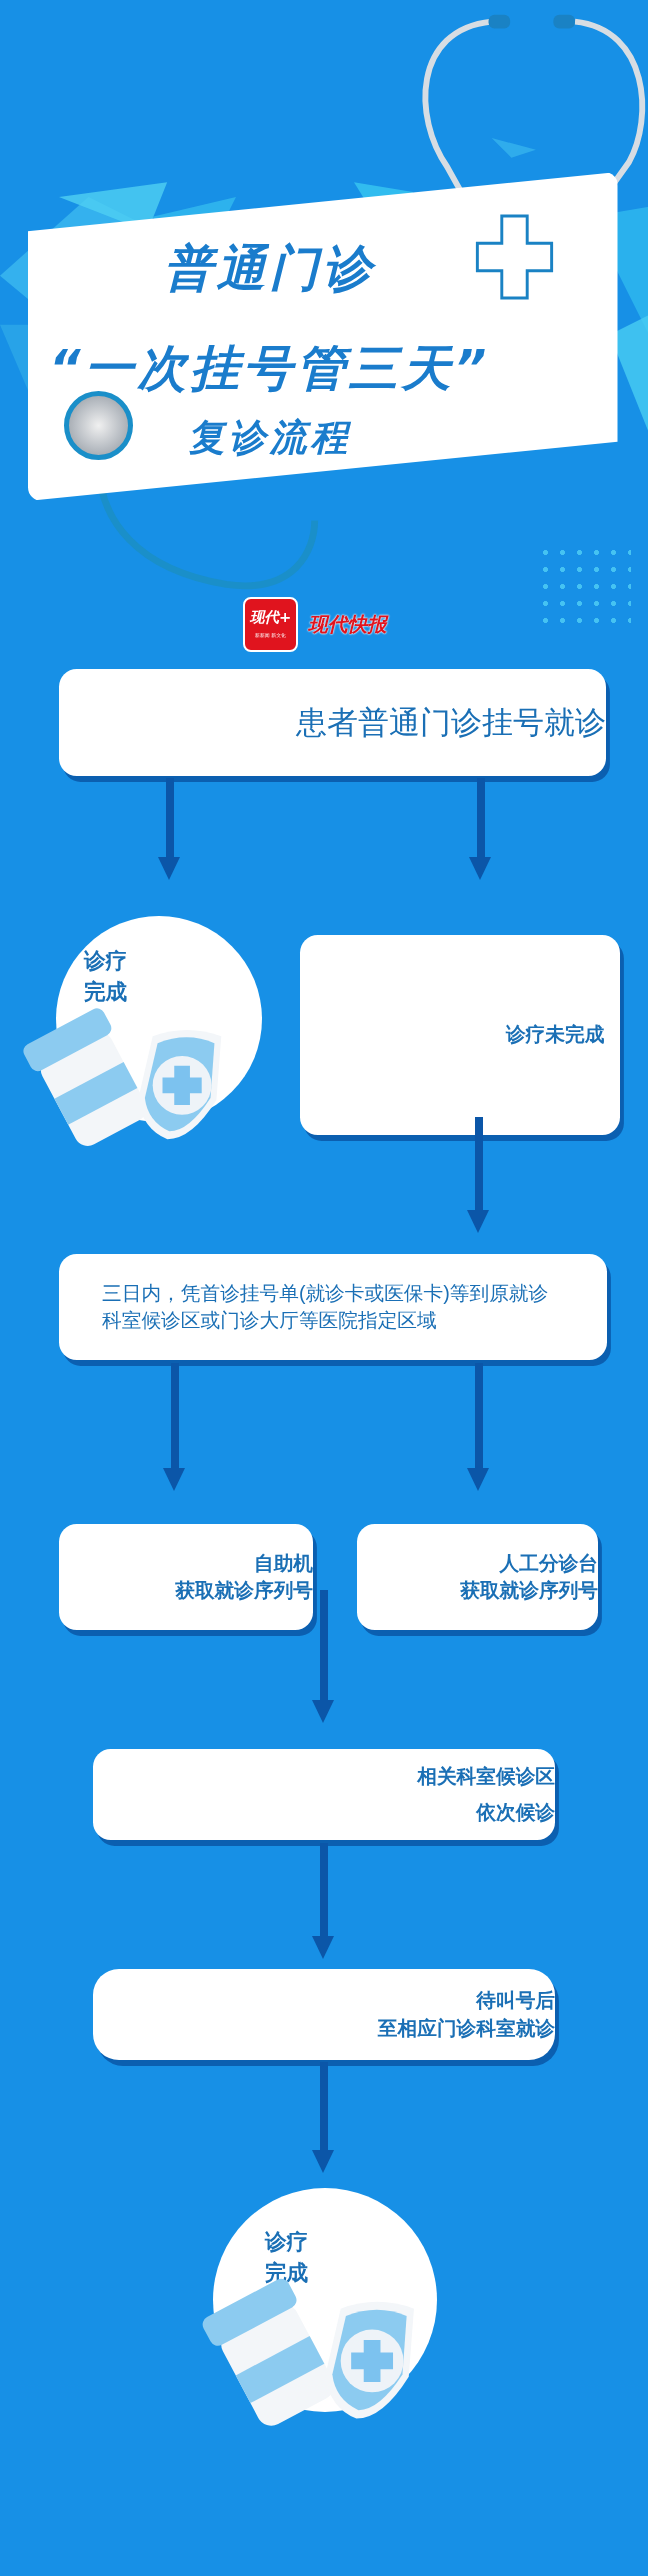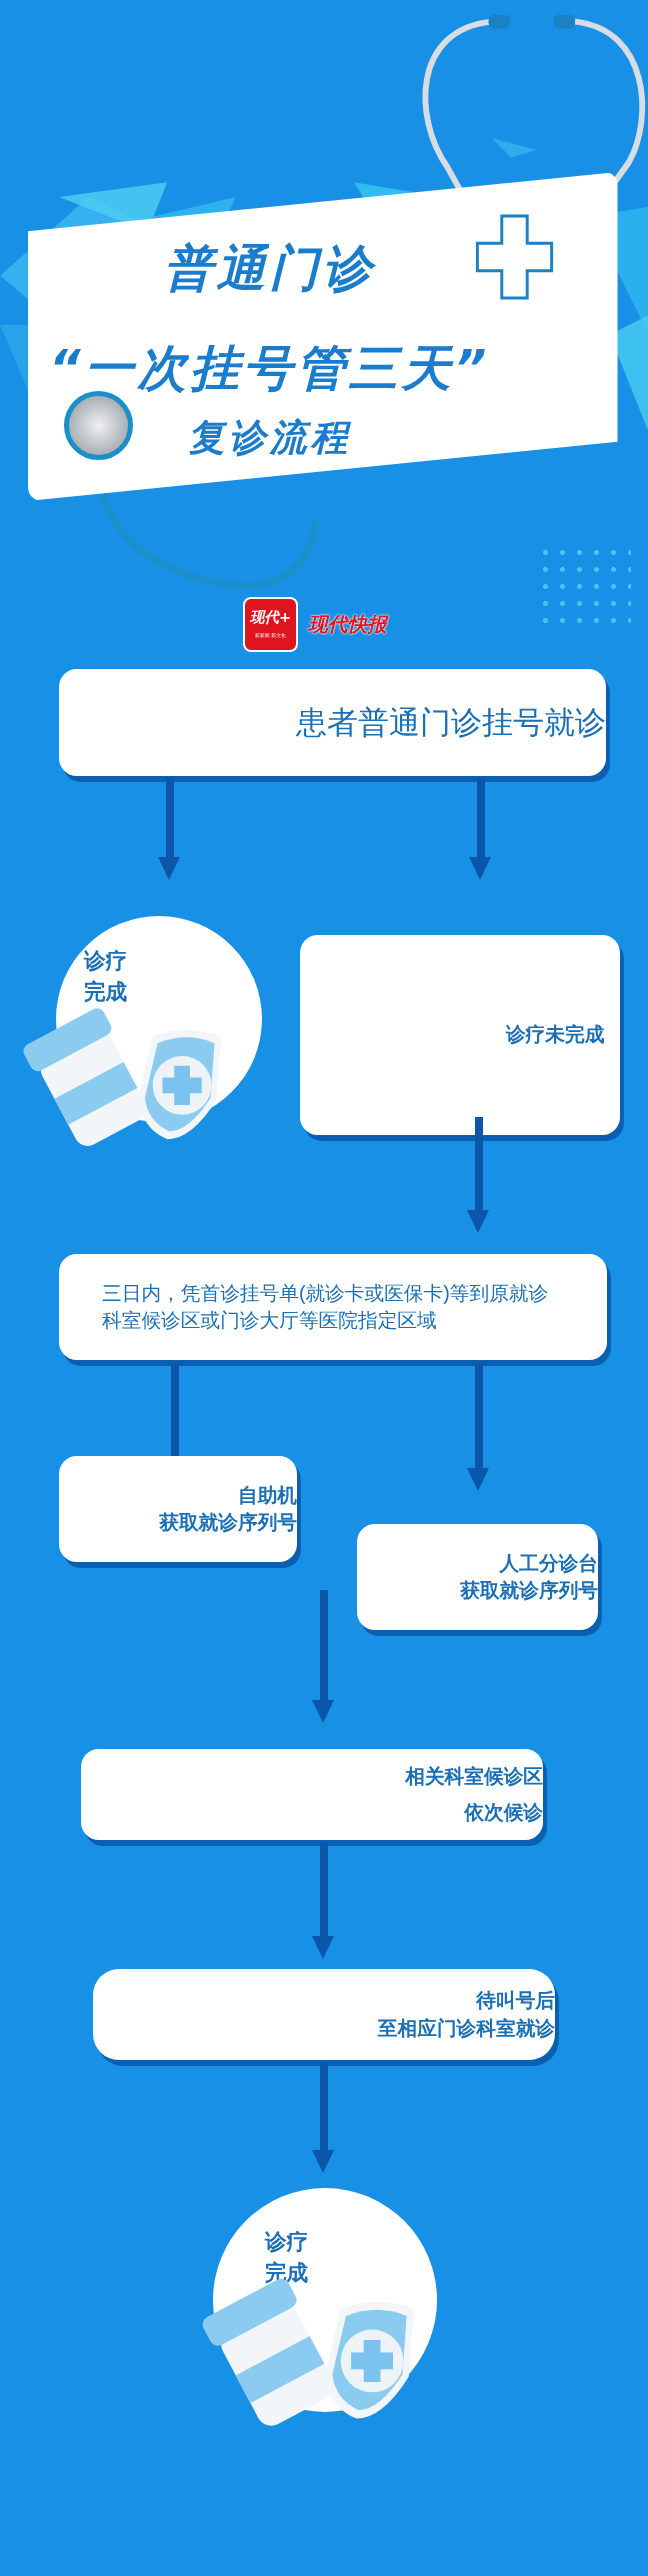--- a/index.html
+++ b/index.html
@@ -126,32 +126,32 @@
 
 <div class="arrow" style="left:475px;top:1117px;height:98px;"></div>
 
 <div class="box" style="left:59px;top:1254px;width:548px;height:106px;padding:0 43px;box-sizing:border-box;">
   <span class="t" style="font-size:19.7px;line-height:27.5px;text-align:left;">三日内，凭首诊挂号单(就诊卡或医保卡)等到原就诊科室候诊区或门诊大厅等医院指定区域</span>
 </div>
 
 <div class="arrow" style="left:171px;top:1363px;height:110px;"></div>
 <div class="arrow" style="left:475px;top:1363px;height:110px;"></div>
 
-<div class="box" style="left:59px;top:1456px;width:238px;height:106px;">
+<div class="box" style="left:59px;top:1524px;width:238px;height:106px;padding-left:16px;">
   <span class="t" style="font-size:19.7px;font-weight:bold;line-height:27.5px;">自助机</span>
   <span class="t" style="font-size:19.7px;font-weight:bold;line-height:27.5px;">获取就诊序列号</span>
 </div>
 <div class="box" style="left:357px;top:1524px;width:241px;height:106px;">
   <span class="t" style="font-size:19.7px;font-weight:bold;line-height:27.5px;">人工分诊台</span>
   <span class="t" style="font-size:19.7px;font-weight:bold;line-height:27.5px;">获取就诊序列号</span>
 </div>
 
 <div class="arrow" style="left:320px;top:1590px;height:115px;"></div>
 
-<div class="box" style="left:81px;top:1749px;width:462px;height:91px;gap:8px;">
+<div class="box" style="left:93px;top:1749px;width:462px;height:91px;gap:8px;">
   <span class="t" style="font-size:19.7px;font-weight:bold;line-height:27.5px;">相关科室候诊区</span>
   <span class="t" style="font-size:19.7px;font-weight:bold;line-height:27.5px;">依次候诊</span>
 </div>
 
 <div class="arrow" style="left:320px;top:1843px;height:98px;"></div>
 
 <div class="box" style="left:93px;top:1969px;width:462px;height:91px;border-radius:26px;">
   <span class="t" style="font-size:19.7px;font-weight:bold;line-height:27.5px;">待叫号后</span>
   <span class="t" style="font-size:19.7px;font-weight:bold;line-height:27.5px;">至相应门诊科室就诊</span>
 </div>

